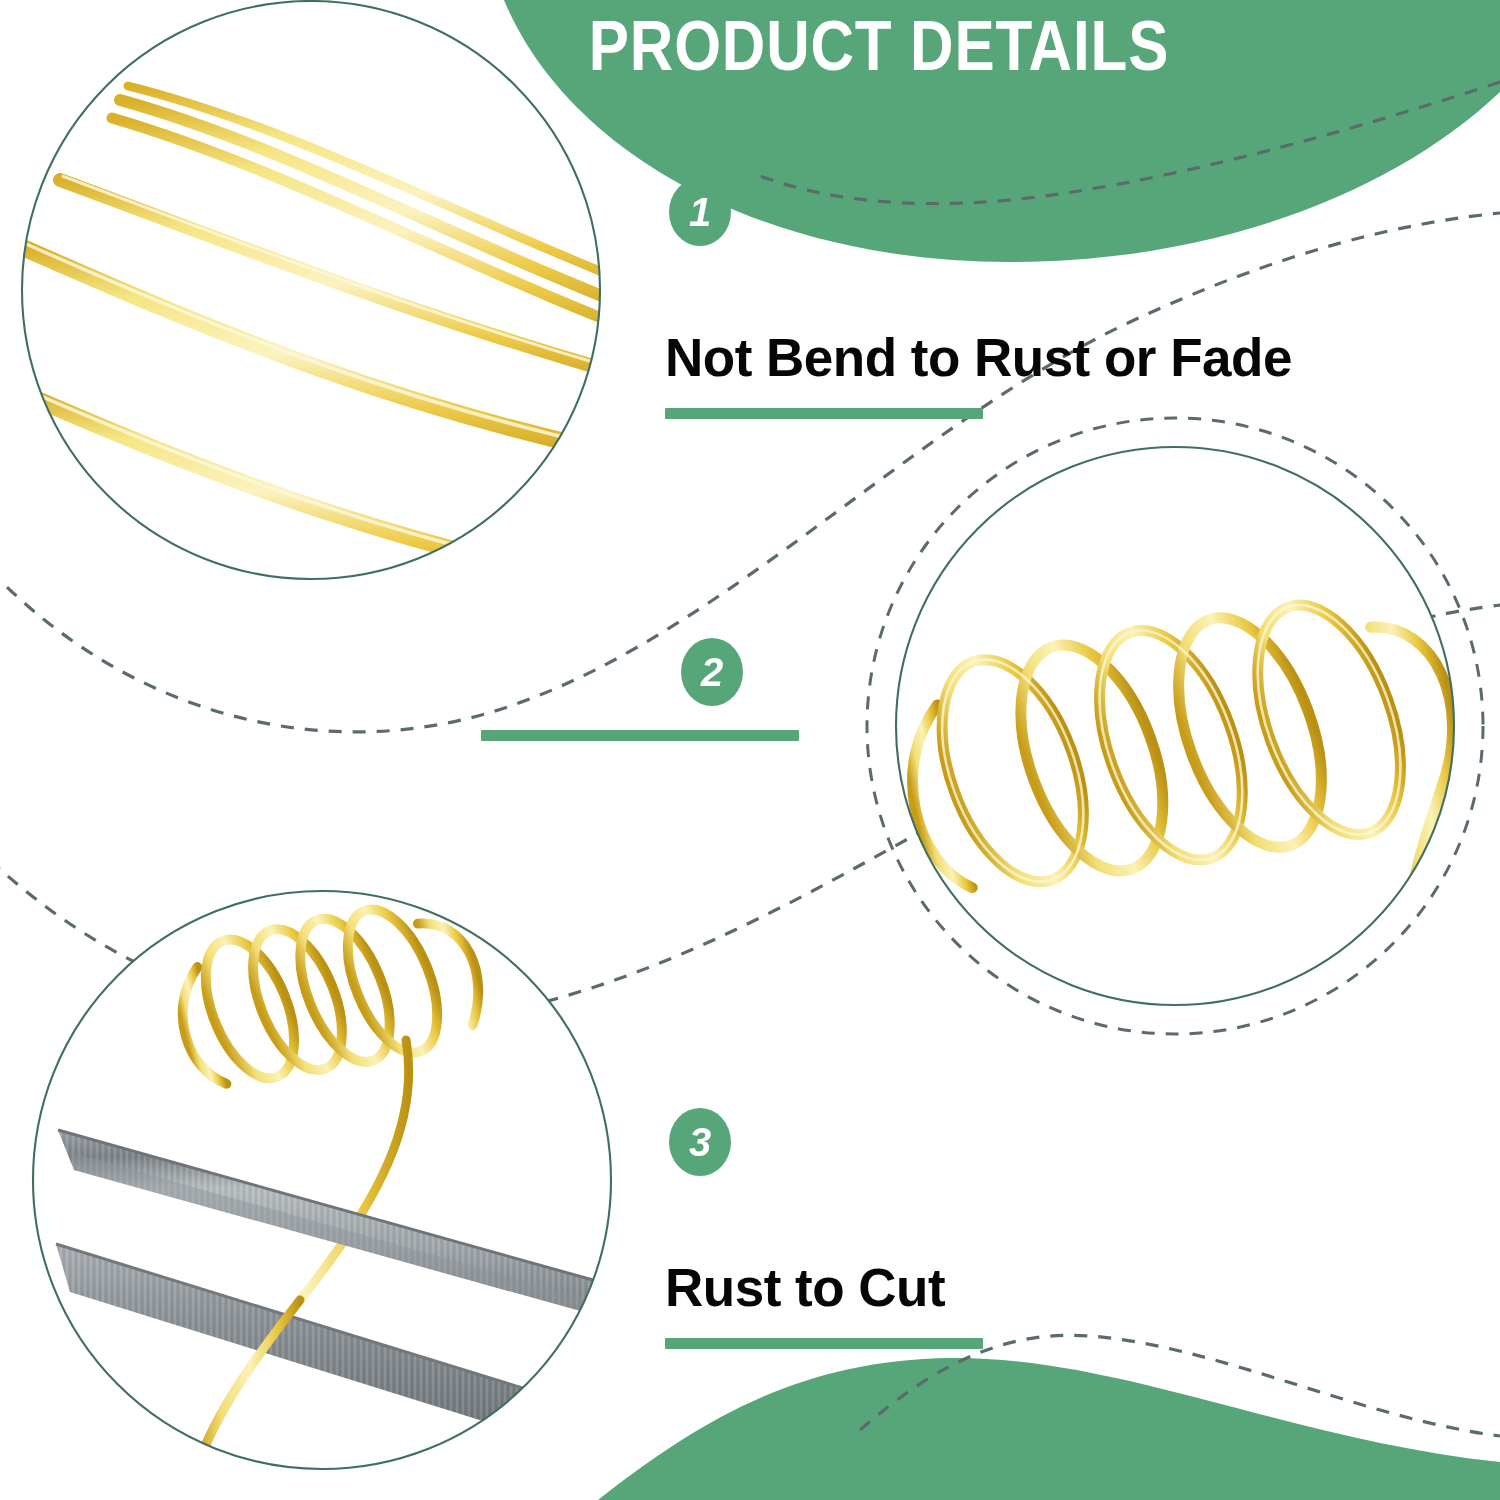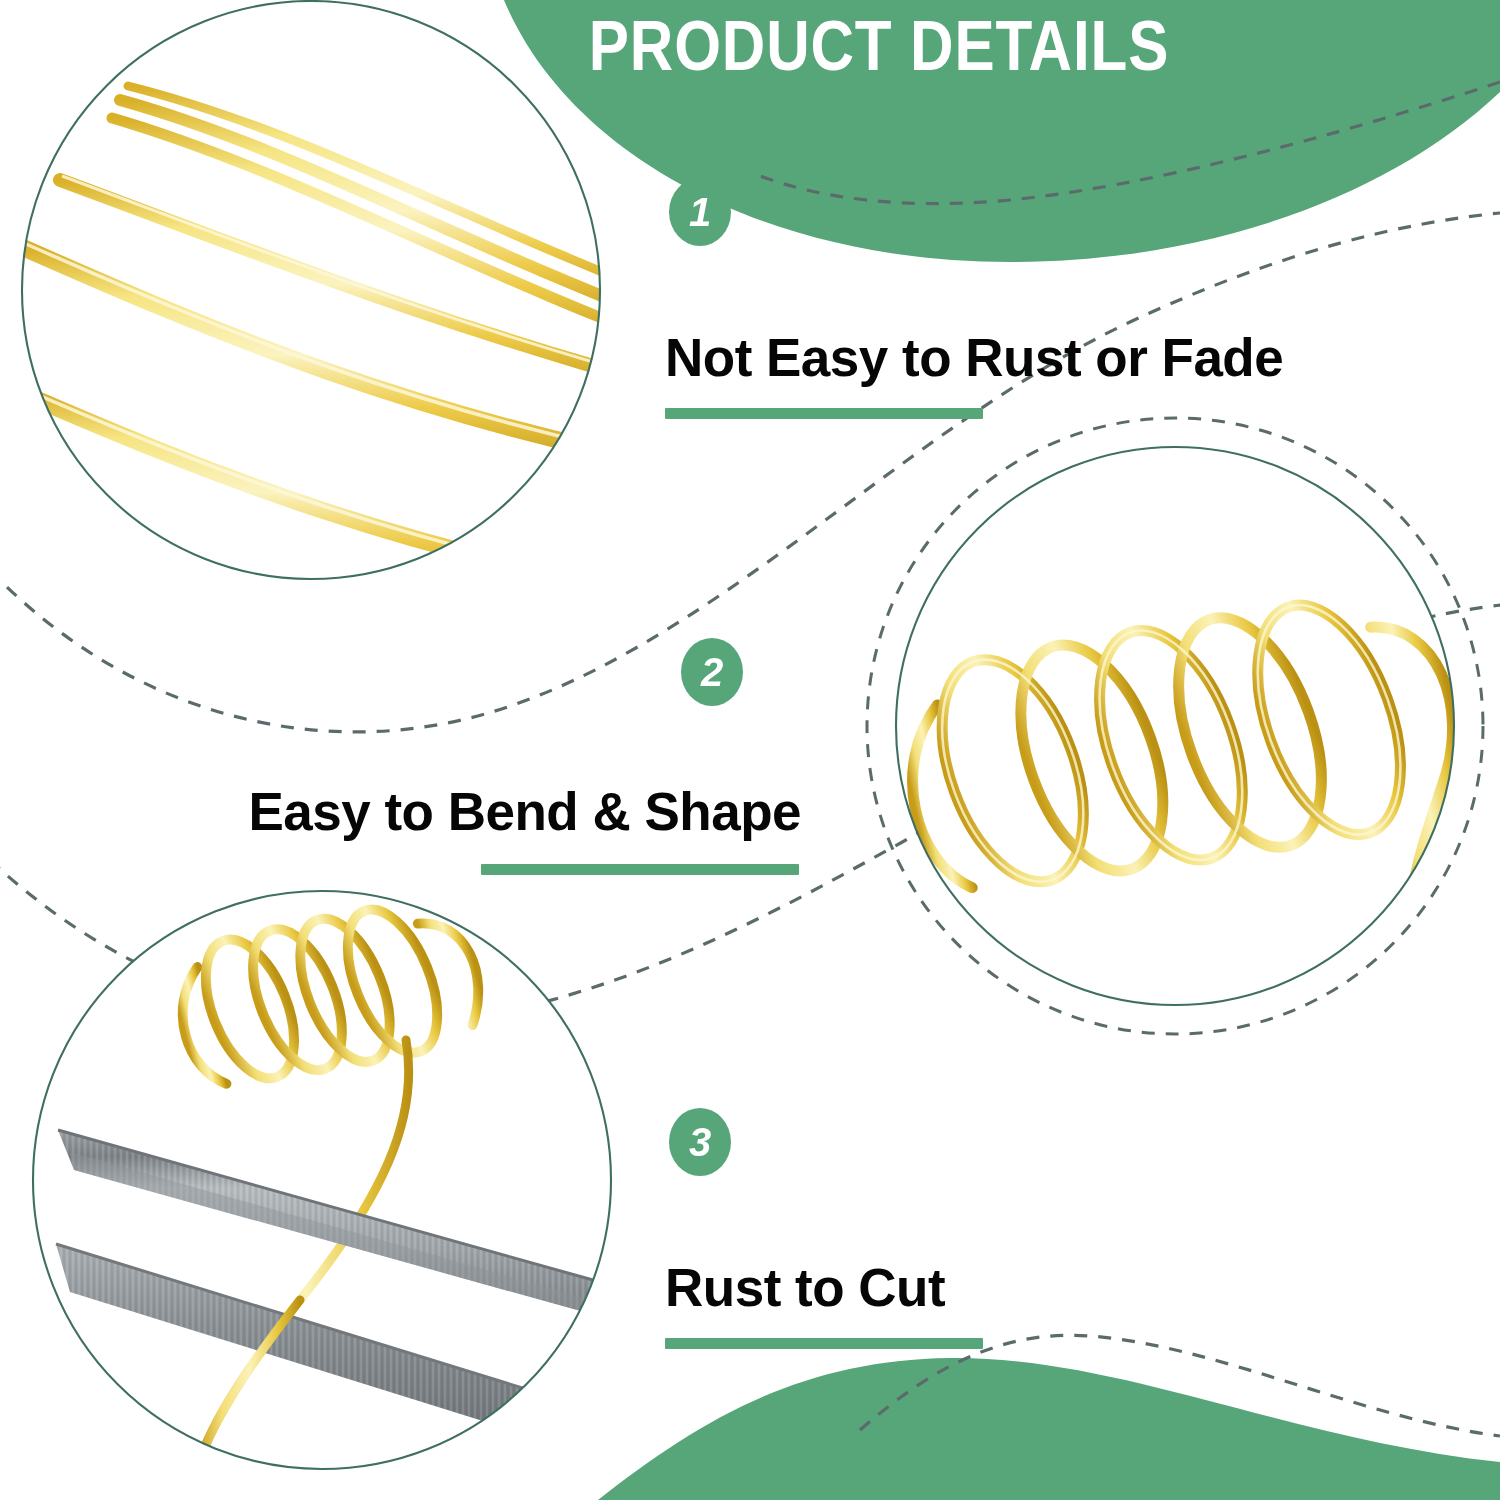--- a/index.html
+++ b/index.html
@@ -231,29 +231,28 @@
       <circle cx="322" cy="1180" r="289" fill="none" stroke="#3f6f62" stroke-width="2.1"></circle>
     </g>
   </svg>
 
   <div class="banner-title">PRODUCT DETAILS</div>
 
   <div class="feature" id="feature-1">
     <div class="badge">
       <span>1</span>
     </div>
-    <div class="f-title">Not Easy to Rust or Fade</div>
+    <div class="f-title">Not Bend to Rust or Fade</div>
     <div class="rule"></div>
   </div>
 
   <div class="feature" id="feature-2">
     <div class="badge">
       <span>2</span>
     </div>
-    <div class="f-title">Easy to Bend &amp; Shape</div>
     <div class="rule"></div>
   </div>
 
   <div class="feature" id="feature-3">
     <div class="badge">
       <span>3</span>
     </div>
     <div class="f-title">Rust to Cut</div>
     <div class="rule"></div>
   </div>

